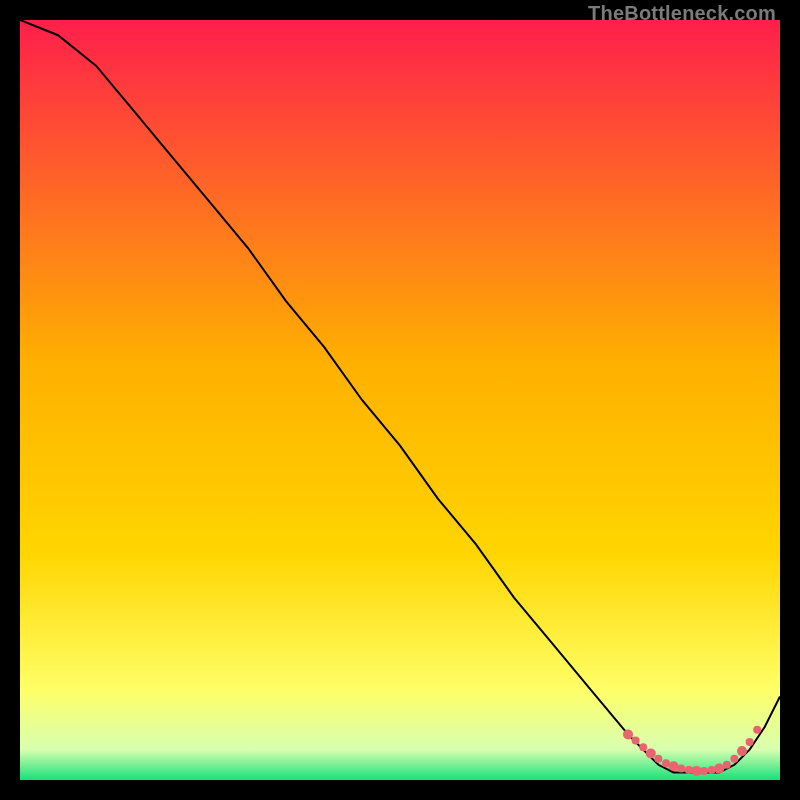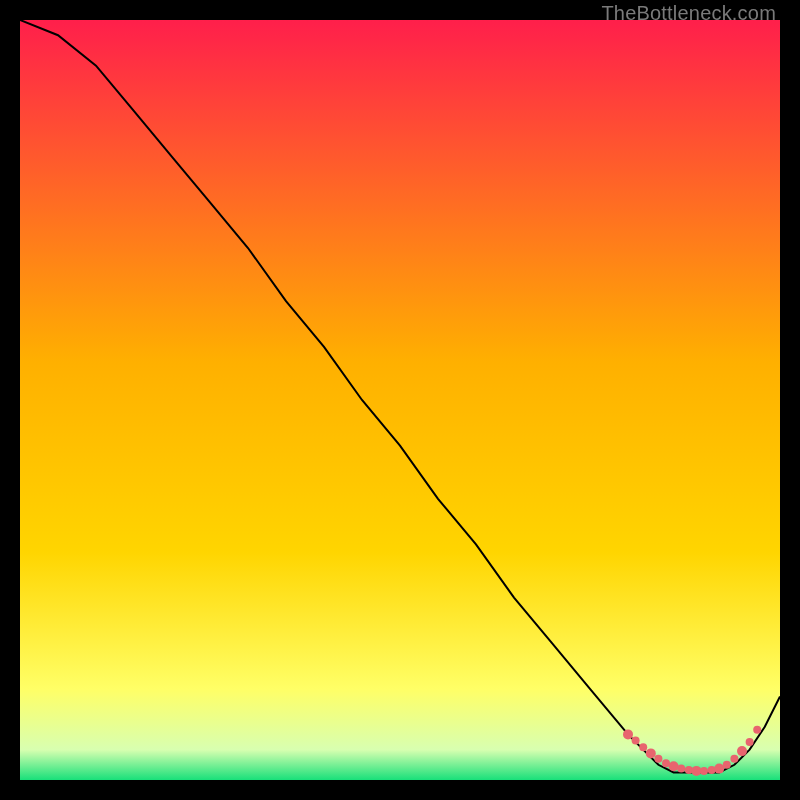--- a/index.html
+++ b/index.html
@@ -25,21 +25,21 @@
     top: 0;
     width: 760px;
     height: 760px;
   }
   .watermark {
     position: absolute;
     top: 2px;
     right: 24px;
     color: #7a7a7a;
     font-size: 20px;
-    font-weight: 400;
+    font-weight: 700;
     letter-spacing: 0.2px;
   }
   svg { display: block; }
 </style>
 </head>
 <body>
 
 <div class="watermark">TheBottleneck.com</div>
 
 <div class="frame">

